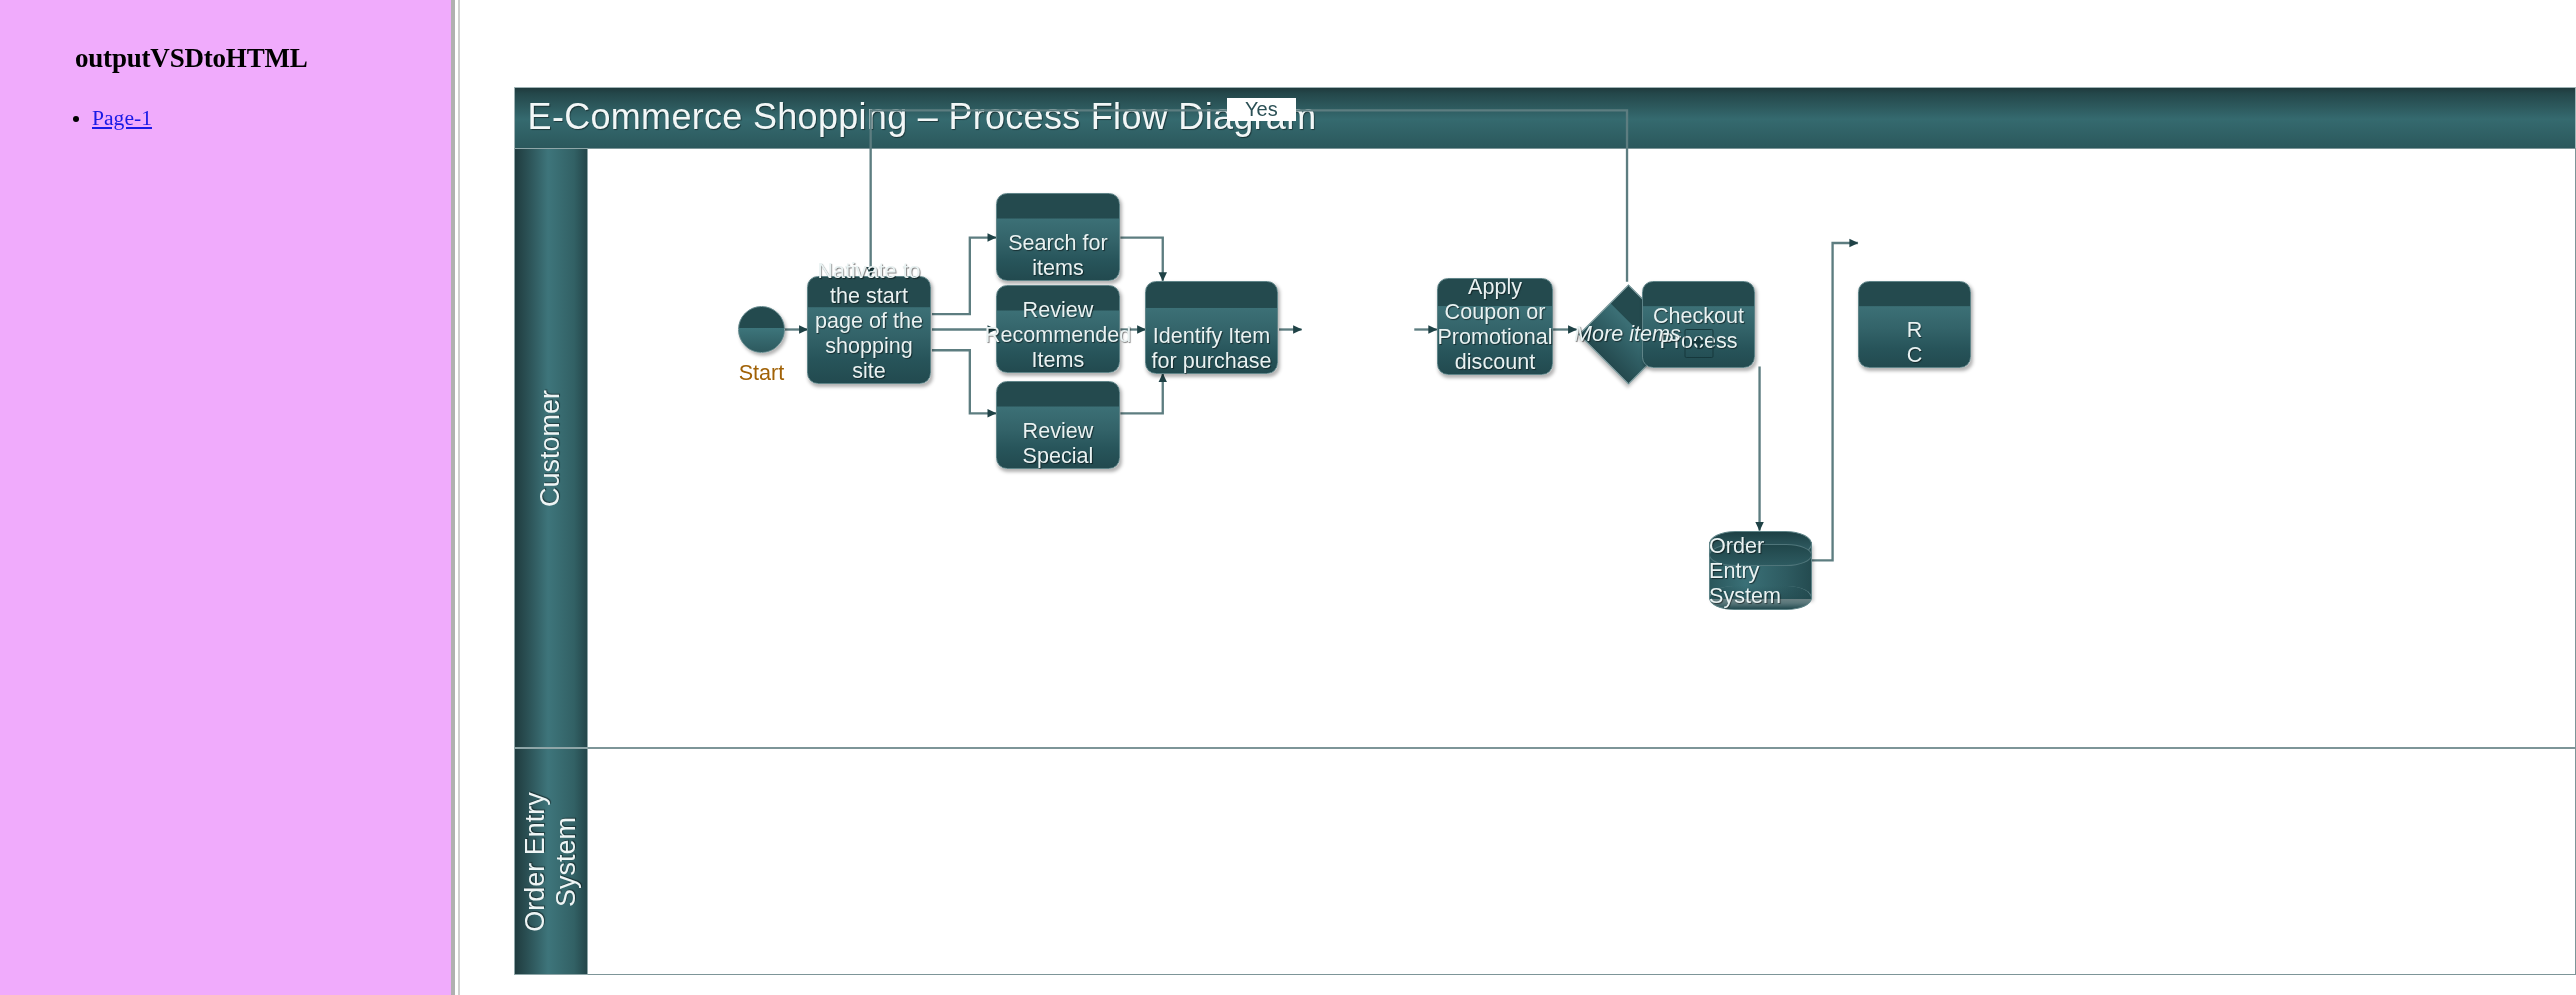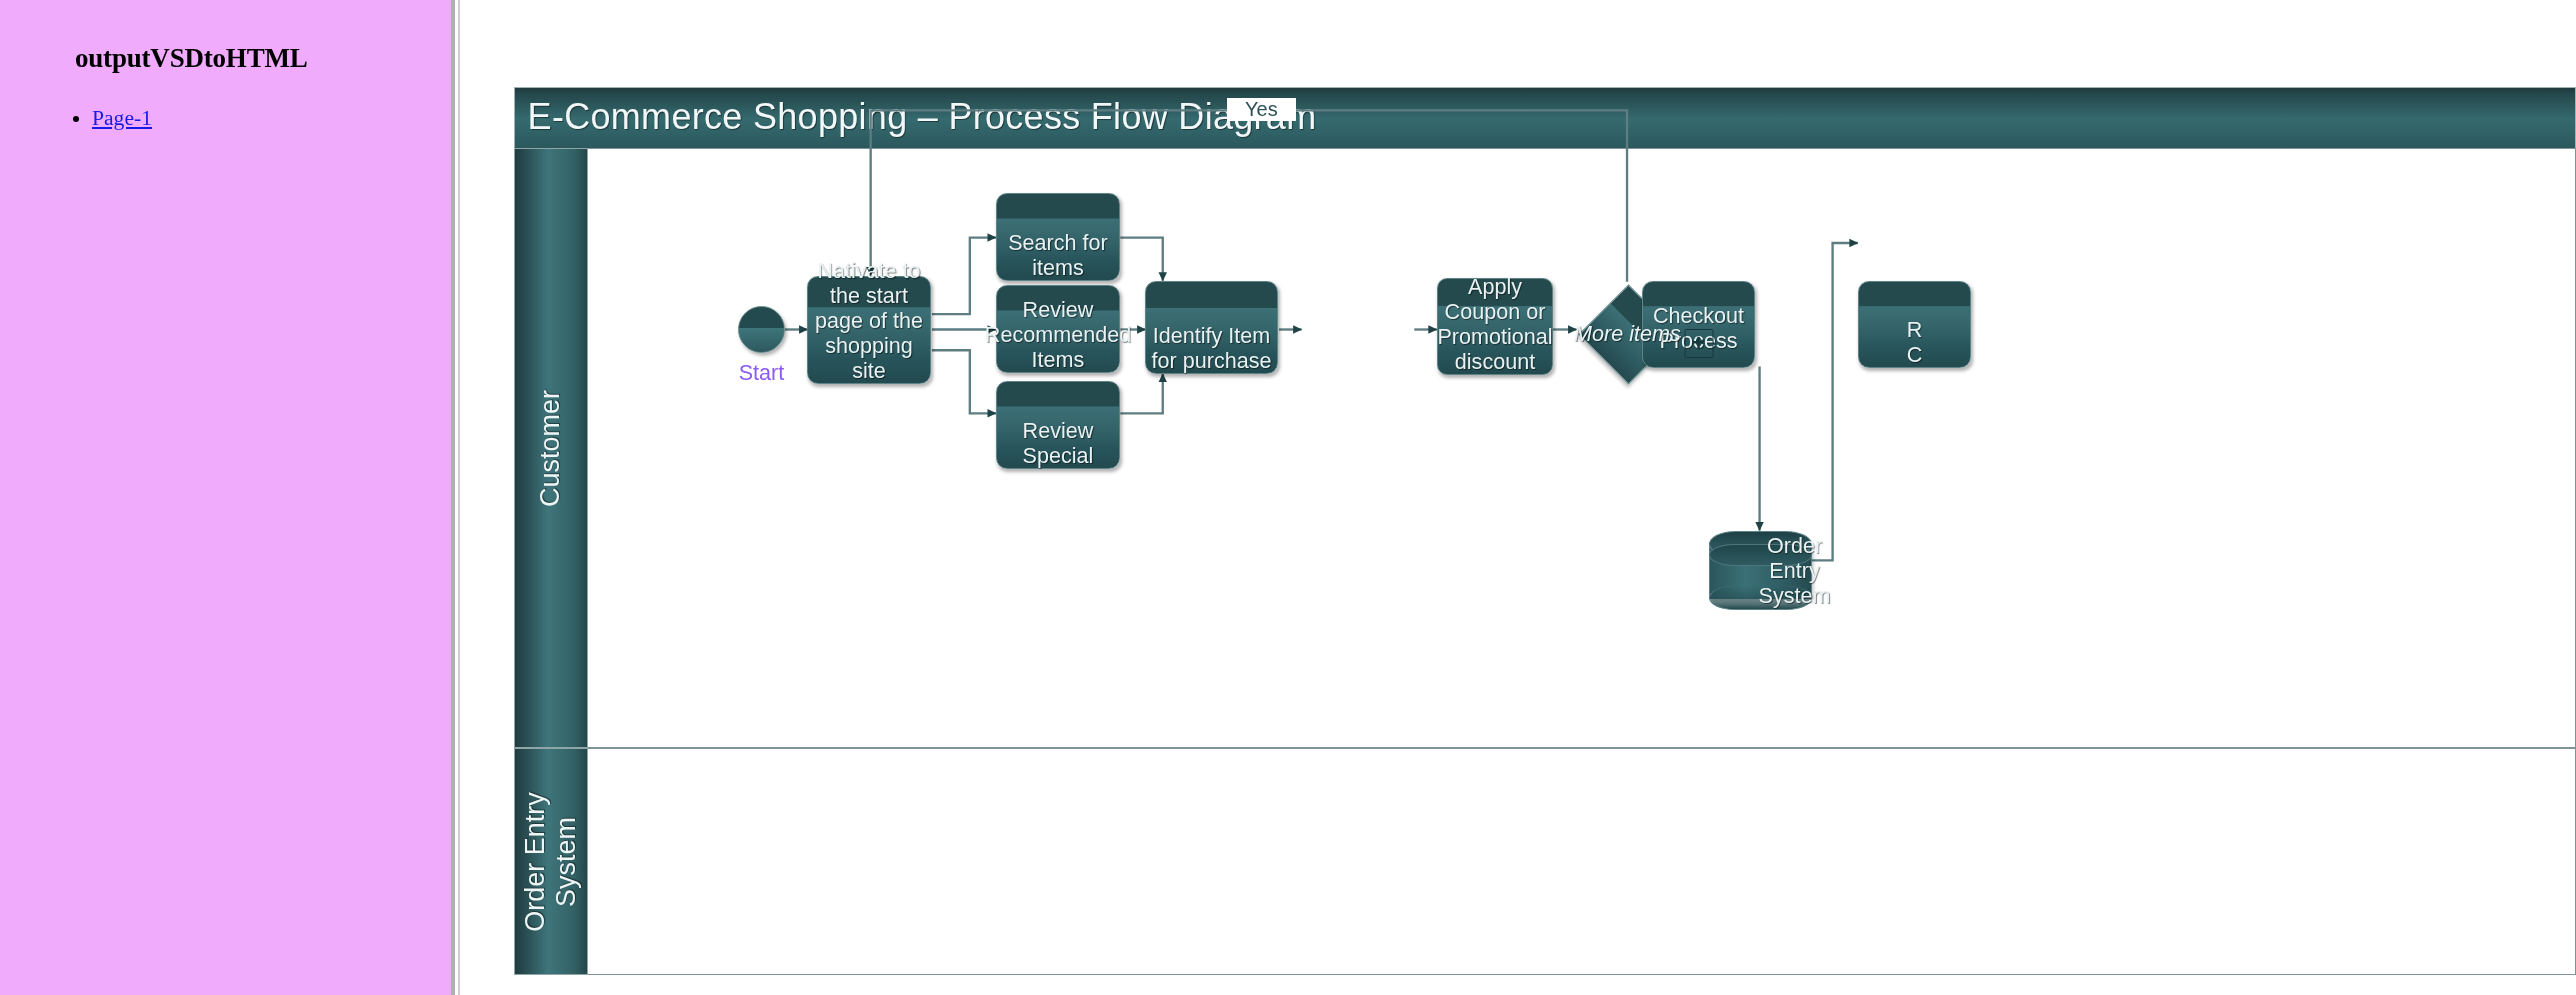--- a/index.html
+++ b/index.html
@@ -118,21 +118,21 @@
   }
   .proc .txt{padding:0 5.4px;position:relative;z-index:2;}
 
   .start-circle{
     border-radius:50%;
     background:linear-gradient(to bottom,#234a4e 0%,#234a4e 46%,#3d757b 47%,#2d595e 100%);
     box-shadow:1.8px 2.7px 3.6px rgba(0,0,0,.30);
     border:0.9px solid #5f8488;
   }
   .plain-label{
-    position:absolute;color:#8b5cf6;font-size:21.6px;
+    position:absolute;color:#a16207;font-size:21.6px;
     text-align:center;text-shadow:none;
   }
 
   .diamond-wrap{position:absolute;}
   .diamond-shape{
     position:absolute;left:0;top:0;width:100%;height:100%;
     background:linear-gradient(to bottom,
         #244a4e 0%,#244a4e 36%,#3c7076 37%,#326268 60%,#24494e 100%);
     transform:rotate(45deg);
     box-shadow:1.8px 2.7px 3.6px rgba(0,0,0,.25);
@@ -176,22 +176,22 @@
   }
   .db-bottom{
     position:absolute;left:0;bottom:0;width:100%;height:23.5px;
     border-radius:50%/100%;
     background:linear-gradient(to bottom,#27525800 0%,#224a4f 100%);
     border:0.9px solid #5f8488;border-top:none;
   }
   .db-label{
     position:absolute;left:0;top:0;width:100%;height:100%;
     display:flex;align-items:center;justify-content:center;
-    color:#e9f2f2;font-size:21.6px;line-height:25px;text-align:center;
-    text-shadow:0.9px 0.9px 0.9px rgba(0,0,0,.5);z-index:5;margin-left:35px;
+    color:#e9f2f2;font-size:21.6px;line-height:25px;text-align:left;
+    text-shadow:0.9px 0.9px 0.9px rgba(0,0,0,.5);z-index:5;
   }
 
   .edge-label{
     position:absolute;color:#2b5055;font-size:20px;
     background:#ffffff;padding:0 5.4px;text-align:center;
   }
 </style>
 </head>
 <body>
 
@@ -285,21 +285,21 @@
 
   <div class="node proc" style="left:482px;top:294px;width:124px;height:88px;">
     <span class="txt">Review Special</span>
   </div>
 
   <div class="node proc" style="left:631px;top:194px;width:133px;height:93px;">
     <span class="txt">Identify Item for purchase</span>
   </div>
 
 
-  <div class="node proc" style="left:923px;top:191px;width:116px;height:97px;border-radius:10px;">
+  <div class="node proc" style="left:923px;top:191px;width:116px;height:97px;">
     <span class="txt">Apply Coupon or Promotional discount</span>
   </div>
 
   <div class="diamond-wrap" style="left:1079px;top:212px;width:69px;height:69px;font-style:italic;">
     <div class="diamond-shape"></div>
     <div class="diamond-label">More items</div>
   </div>
 
   <div class="node proc" style="left:1128px;top:194px;width:113px;height:87px;">
     <span class="txt" style="margin-bottom:14.4px;">Checkout Process</span>

